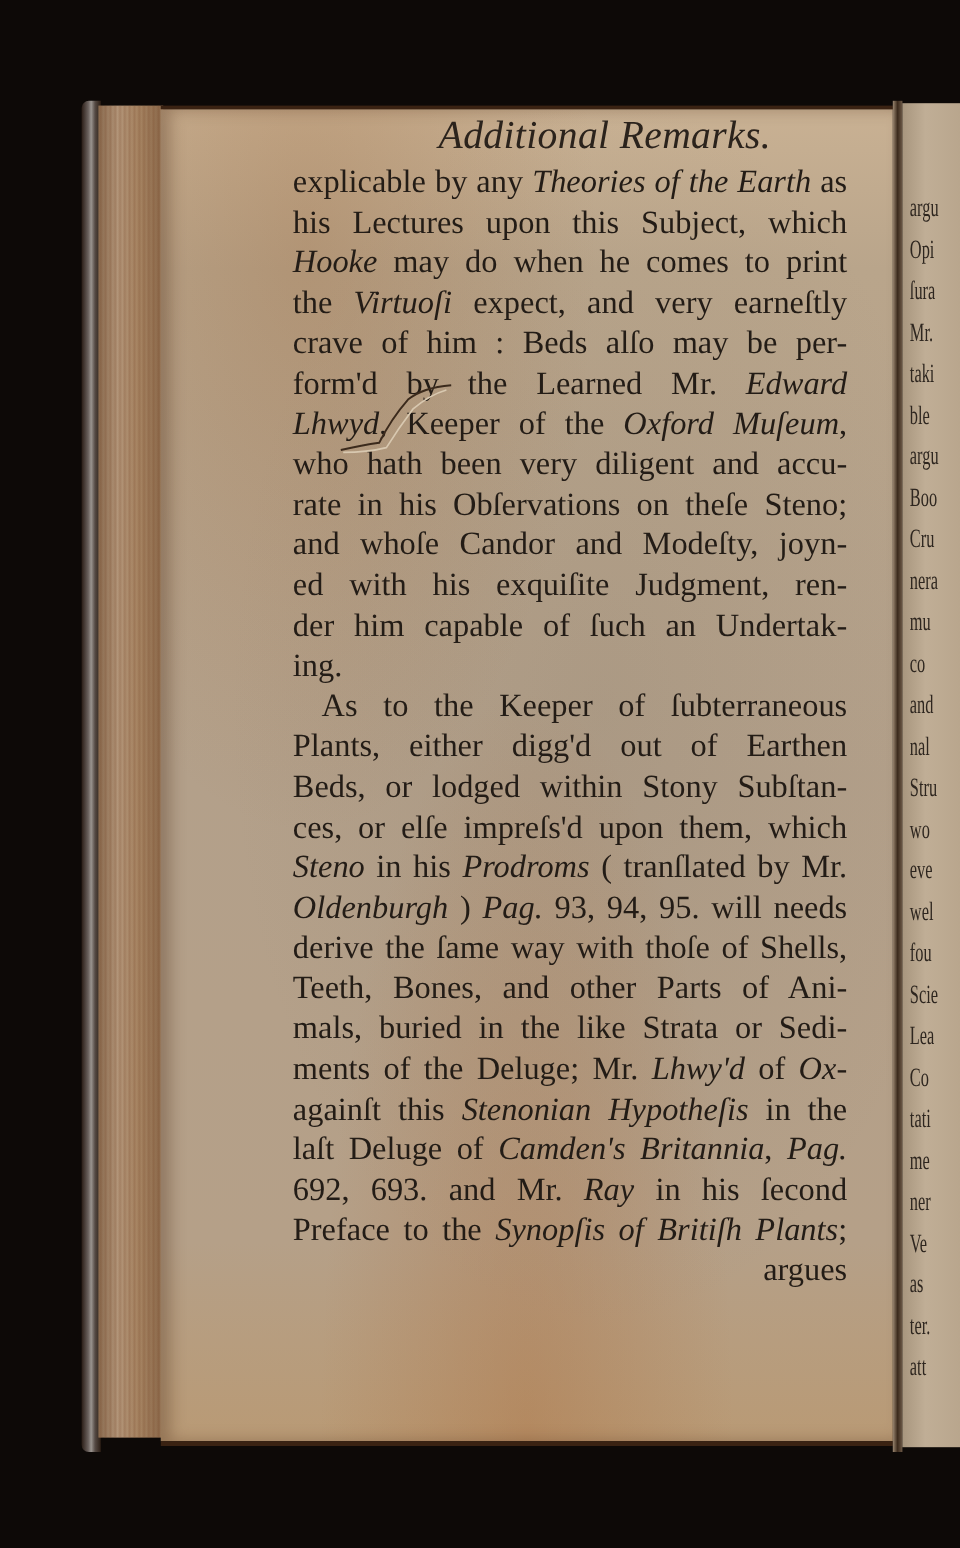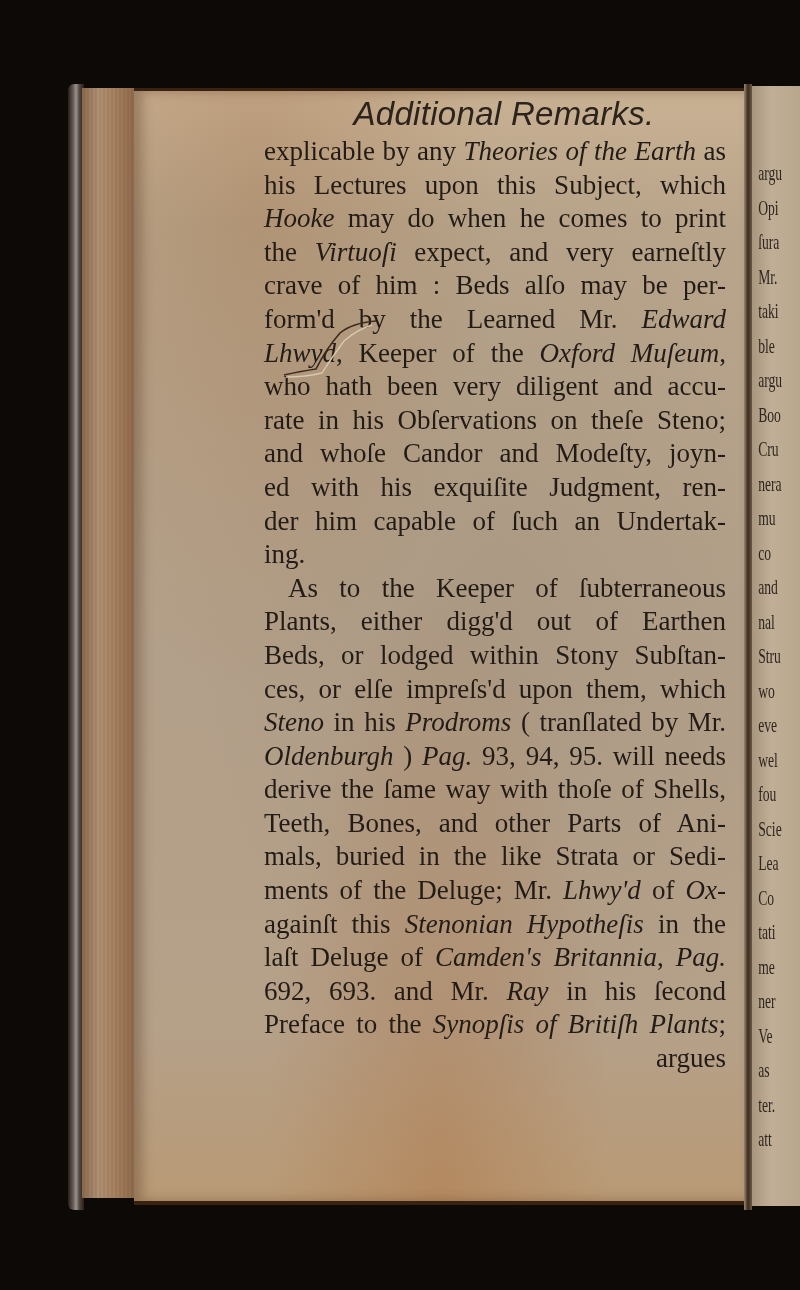--- a/index.html
+++ b/index.html
@@ -82,36 +82,35 @@
     transform-origin: left center;
   }
   .facing-lines { padding-top: 70px; }
 
   .running-head {
     position: absolute;
     left: 170px;
     top: 4px;
     width: 400px;
     text-align: center;
-    font-family: Liberation Sans, sans-serif;
+    font-family: Liberation Serif, serif;
     font-style: italic;
     font-size: 33px;
     color: #2b231c;
     letter-spacing: 0.3px;
   }
   .body-text {
     position: absolute;
     left: 110px;
     top: 44px;
     width: 462px;
     font-family: "Liberation Serif", serif;
     font-size: 27px;
     line-height: 33.6px;
     color: #231c16;
-    margin-left: 20px;
   }
   .line {
     display: block;
     white-space: nowrap;
     text-align: justify;
     text-align-last: justify;
     height: 33.6px;
   }
   .line.indent { padding-left: 24px; }
   .line.short { text-align-last: left; }

